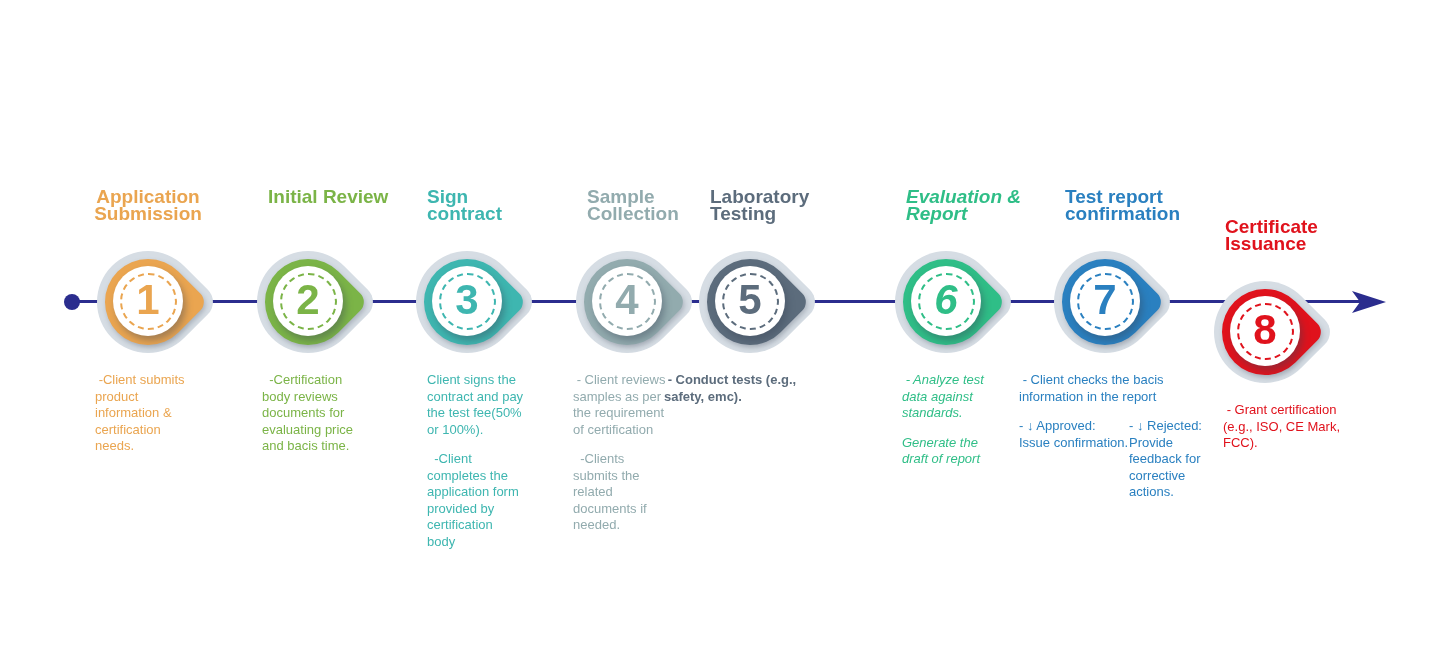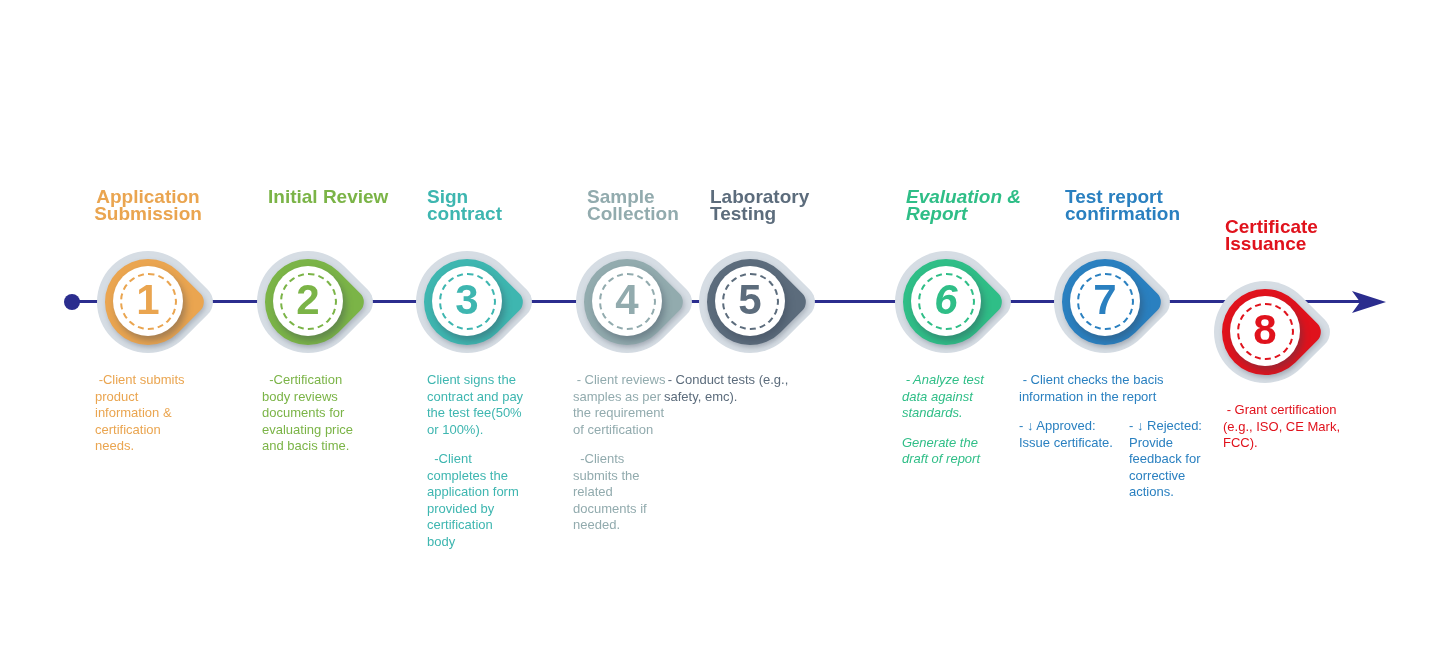--- a/index.html
+++ b/index.html
@@ -110,21 +110,21 @@
     position: absolute;
     top: 372px; left: 0;
     font-size: 13px;
     line-height: 16.5px;
     color: var(--c);
   }
   .s1 .body { padding-left: 33px; }
   .s2 .body { padding-left: 40px; }
   .s3 .body { padding-left: 46px; }
   .s4 .body { padding-left: 32px; }
-  .s5 .body { padding-left: 0; }
+  .s5 .body { padding-left: 0; font-weight: bold; }
   .s6 .body { padding-left: 42px; }
   .s7 .body { padding-left: 0; }
   .s8 .body { padding-left: 44px; }
 
   .body p {
     margin: 0 0 13px 0;
     white-space: pre-wrap;
   }
   .branches { display: flex; margin-top: 0; }
   .branch p { margin: 0; white-space: pre-wrap; }
@@ -285,21 +285,21 @@
           <span class="num">7</span>
         </div>
       </div>
     </div>
     <div class="body">
       <p> - Client checks the bacis
 information in the report</p>
       <div class="branches">
         <div class="branch branch-a">
           <p>- ↓ Approved:
-Issue certificate.</p>
+Issue confirmation.</p>
         </div>
         <div class="branch branch-b">
           <p>- ↓ Rejected:
 Provide
 feedback for
 corrective
 actions.</p>
         </div>
       </div>
     </div>

